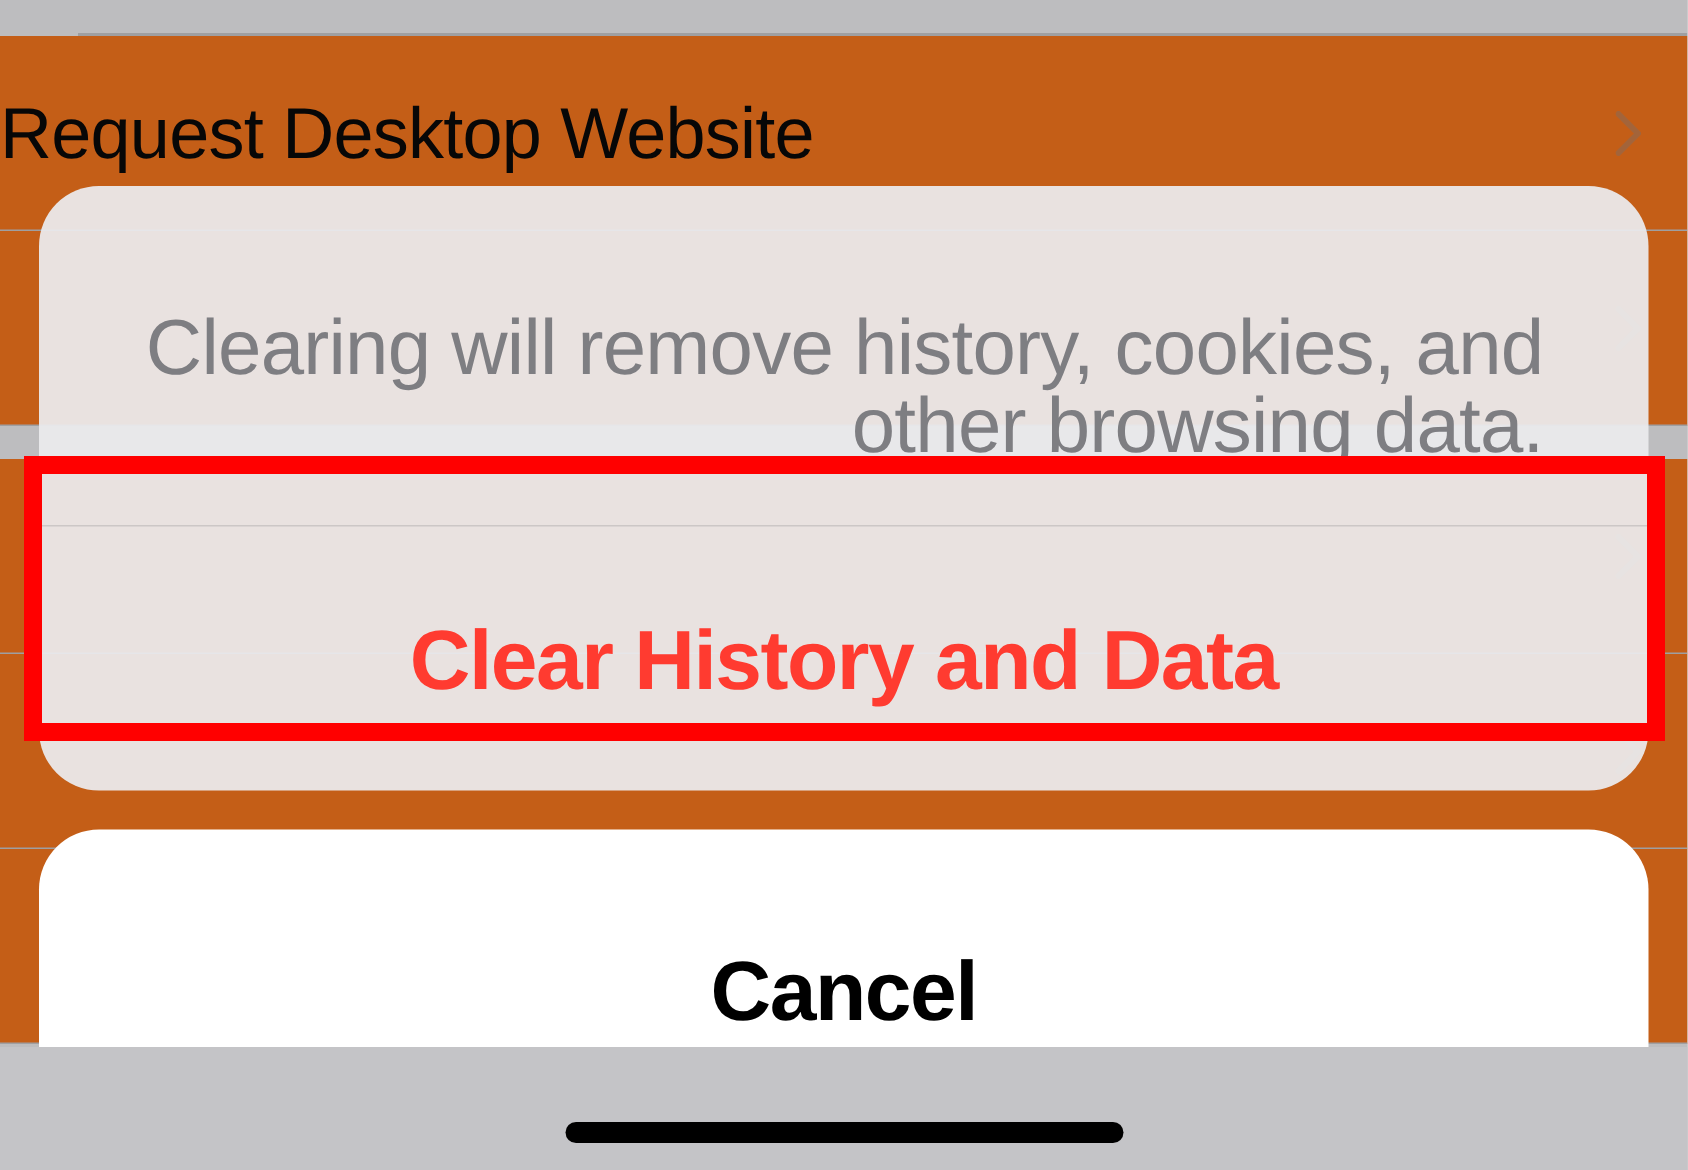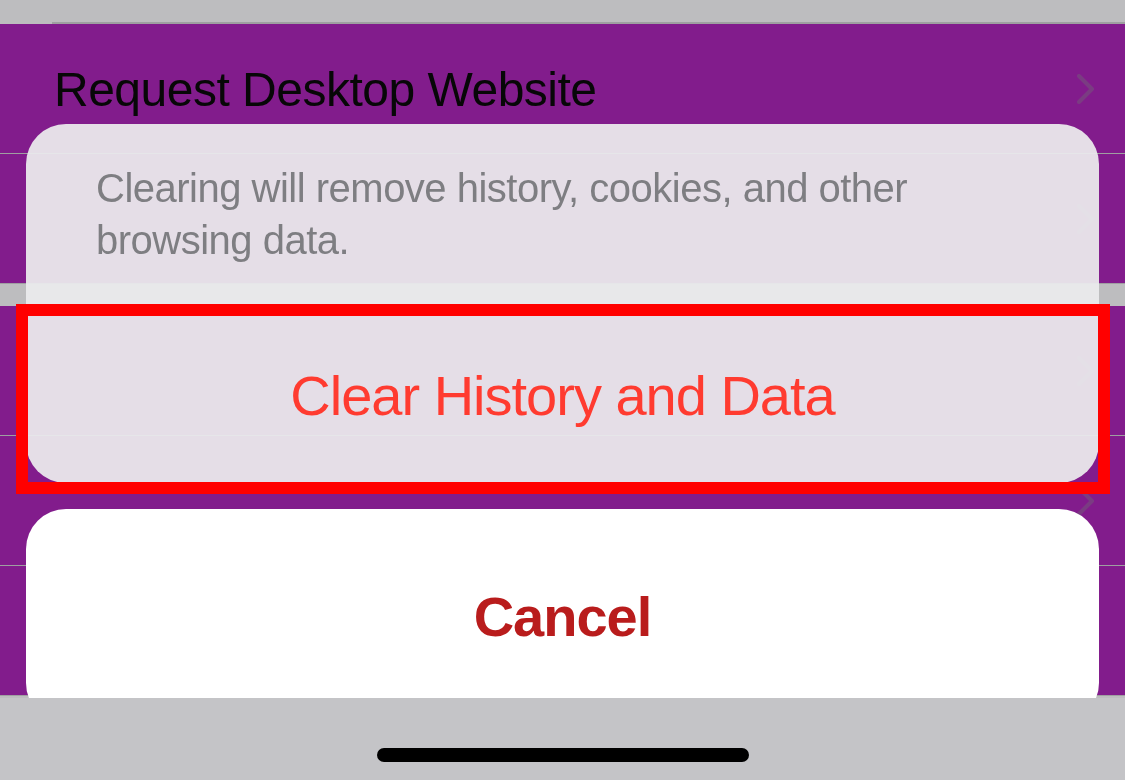--- a/index.html
+++ b/index.html
@@ -31,24 +31,23 @@
       left: 52px;
       right: 0;
       height: 2px;
       background: #c8c8cb;
     }
     .bg-row {
       position: absolute;
       left: 0;
       right: 0;
       height: 130px;
-      background: #a21caf;
+      background: #f97316;
       display: flex;
       align-items: center;
-      padding-left: 54px;
       padding-right: 30px;
       box-shadow: inset 0 -1px 0 #c8c8cb;
       text-align: right;
     }
     .bg-row-1 { top: 24px; }
     .bg-row-2 { top: 154px; }
     .bg-row-3 { top: 306px; }
     .bg-row-4 { top: 436px; }
     .bg-row-5 { top: 566px; }
     .bg-label {
@@ -77,52 +76,53 @@
       right: 26px;
       top: 124px;
     }
     .sheet-group {
       border-radius: 40px;
       overflow: hidden;
       background: rgba(235,235,237,0.94);
     }
     .sheet-message {
       padding: 38px 70px 40px;
-      text-align: left;
-      font-size: 40px;
+      text-align: right;
+      font-size: 52px;
       line-height: 52px;
       letter-spacing: -0.5px;
       color: #7e7e82;
       border-bottom: 1px solid rgba(120,120,120,0.25);
+      margin-top: 44px;
     }
     .sheet-action {
       height: 176px;
       display: flex;
       align-items: center;
       justify-content: center;
       font-size: 56px;
       letter-spacing: -1px;
-      font-weight: 400;
+      font-weight: 700;
       color: #ff3b30;
     }
     .cancel-group {
       margin-top: 26px;
       border-radius: 40px;
       overflow: hidden;
       background: #ffffff;
     }
     .cancel-btn {
       height: 214px;
       display: flex;
       align-items: center;
       justify-content: center;
       font-size: 56px;
       font-weight: 600;
       letter-spacing: -1px;
-      color: #b91c1c;
+      color: #000000;
     }
 
     
     .red-box {
       position: absolute;
       left: 16px;
       top: 304px;
       width: 1094px;
       height: 190px;
       border: 12px solid #ff0000;

